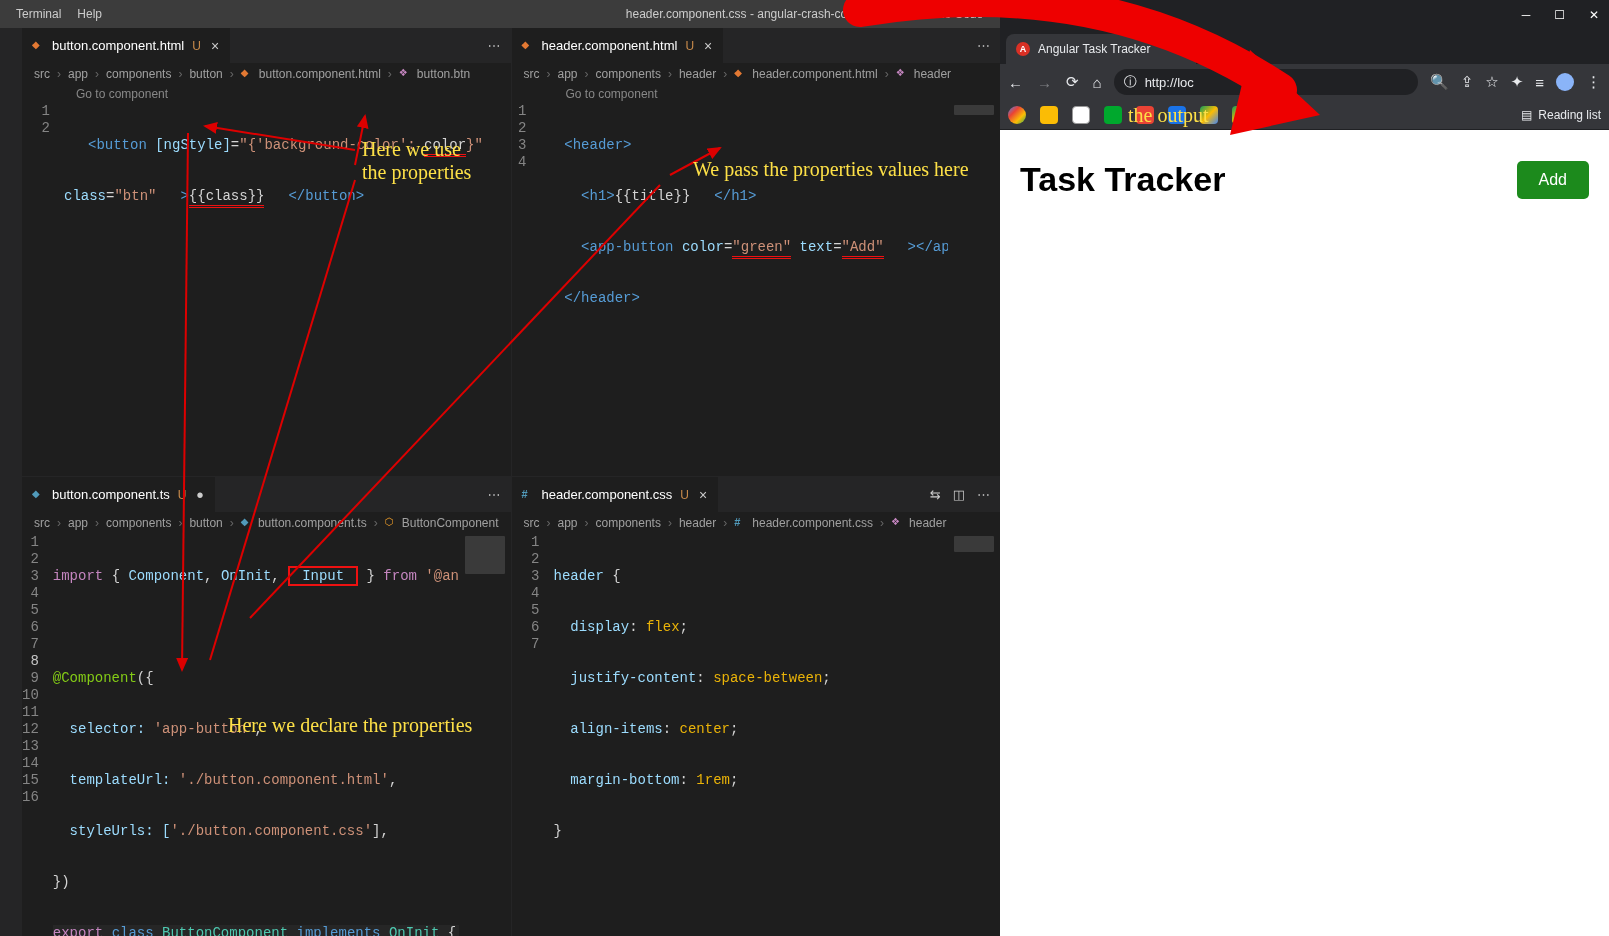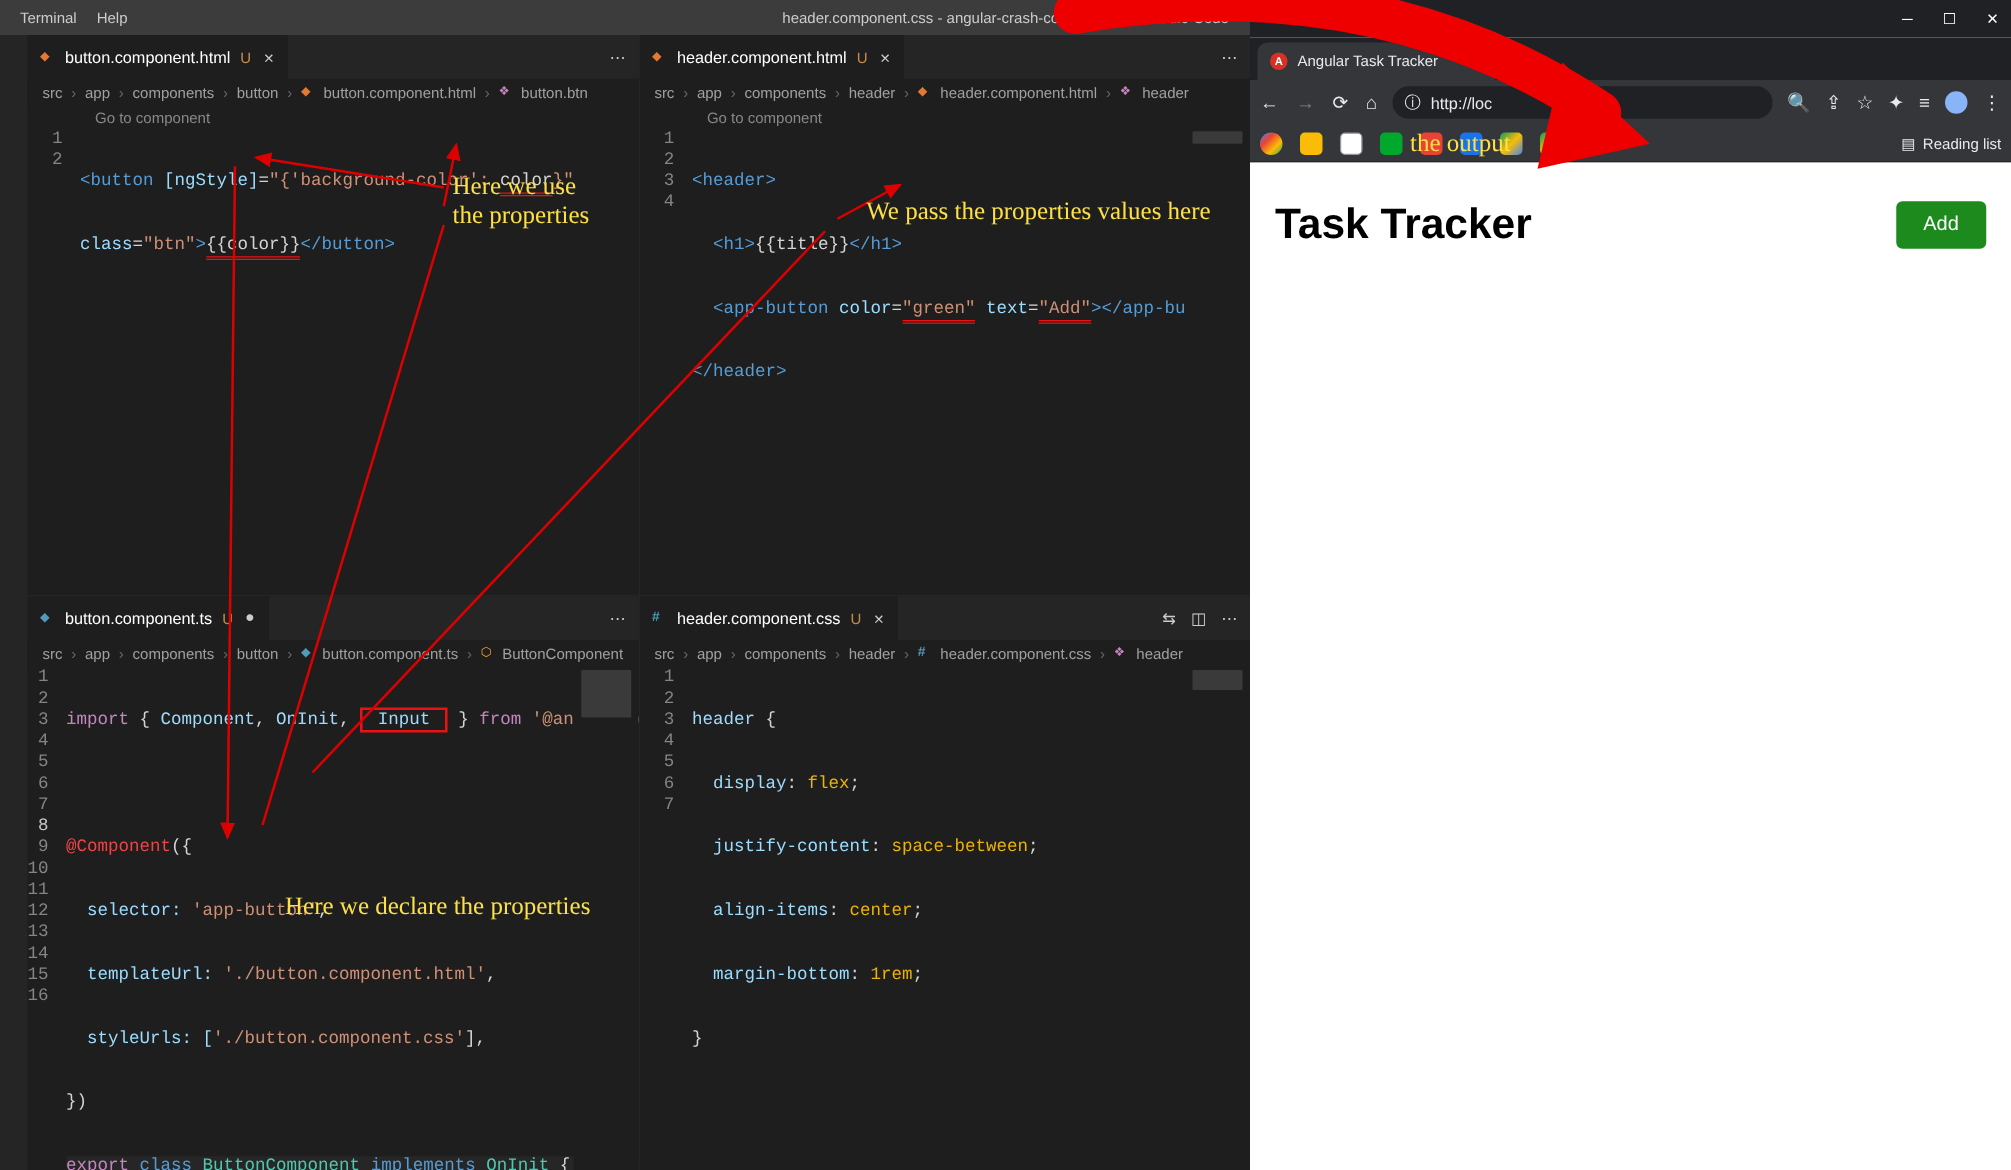--- a/index.html
+++ b/index.html
@@ -130,29 +130,29 @@
     text-align: right;
     color: #858585;
     padding-right: 14px;
     user-select: none;
   }
   .gutter div { height: 17px; }
   .codelines { flex: 1; white-space: pre; }
   .codelines div { height: 17px; }
   .gutter div.cur { color: #c6c6c6; }
   .codelines .hl-line { background: rgba(255,255,255,0.04); }
-  .tok-tag { color: #569cd6; }
+  .tok-tag { color: #569cd6; margin-left: 24px; }
   .tok-attr { color: #9cdcfe; }
   .tok-str { color: #ce9178; }
   .tok-kw { color: #569cd6; }
   .tok-kw2 { color: #c586c0; }
   .tok-type { color: #4ec9b0; }
   .tok-prop { color: #9cdcfe; }
   .tok-val { color: #eab308; }
-  .tok-dec { color: #ef4444; }
+  .tok-dec { color: #84cc16; }
   .tok-pl { color: #d4d4d4; }
   .minimap {
     position: absolute;
     top: 0; right: 0;
     width: 52px; height: 100%;
     background: #1e1e1e;
   }
   .minimap .mm-blob {
     position: absolute;
     left: 6px; right: 6px;
@@ -351,21 +351,21 @@
       <span>button.btn</span>
     </div>
     <div class="codelens">Go to component</div>
     <div class="code-area">
       <div class="gutter">
         <div>1</div>
         <div>2</div>
       </div>
       <div class="codelines">
         <div><span class="tok-tag">&lt;button </span><span class="tok-attr">[ngStyle]</span><span class="tok-pl">=</span><span class="tok-str">"{'background-color': </span><span class="tok-pl underline-red">color</span><span class="tok-str">}"</span></div>
-        <div><span class="tok-attr">class</span><span class="tok-pl">=</span><span class="tok-str">"btn"</span><span class="tok-tag">&gt;</span><span class="tok-pl underline-red">{{color}}</span><span class="tok-tag">&lt;/button&gt;</span></div>
+        <div><span class="tok-attr">class</span><span class="tok-pl">=</span><span class="tok-str">"btn"</span><span class="tok-tag">&gt;</span><span class="tok-pl underline-red">{{class}}</span><span class="tok-tag">&lt;/button&gt;</span></div>
       </div>
     </div>
   </div>
 
   <div class="editor-pane">
     <div class="tabbar">
       <div class="tab active">
         <span class="ic ic-html"></span>
         <span>header.component.html</span>
         <span class="mod">U</span>

